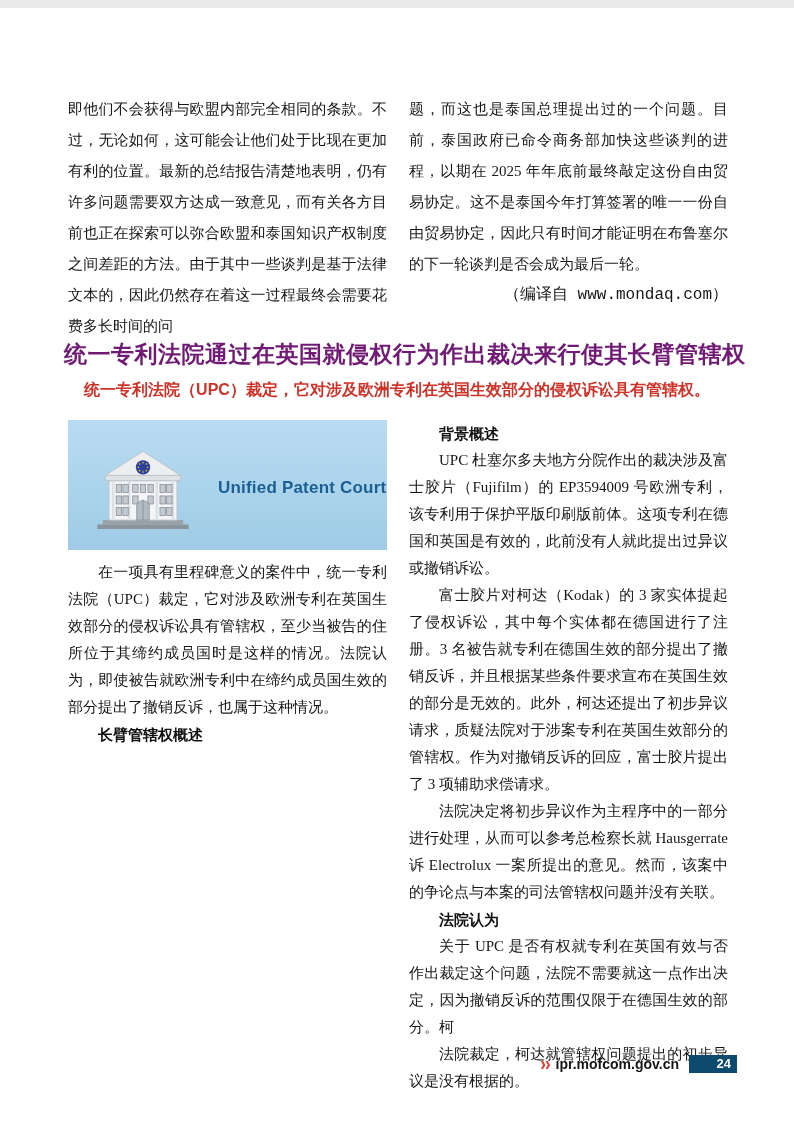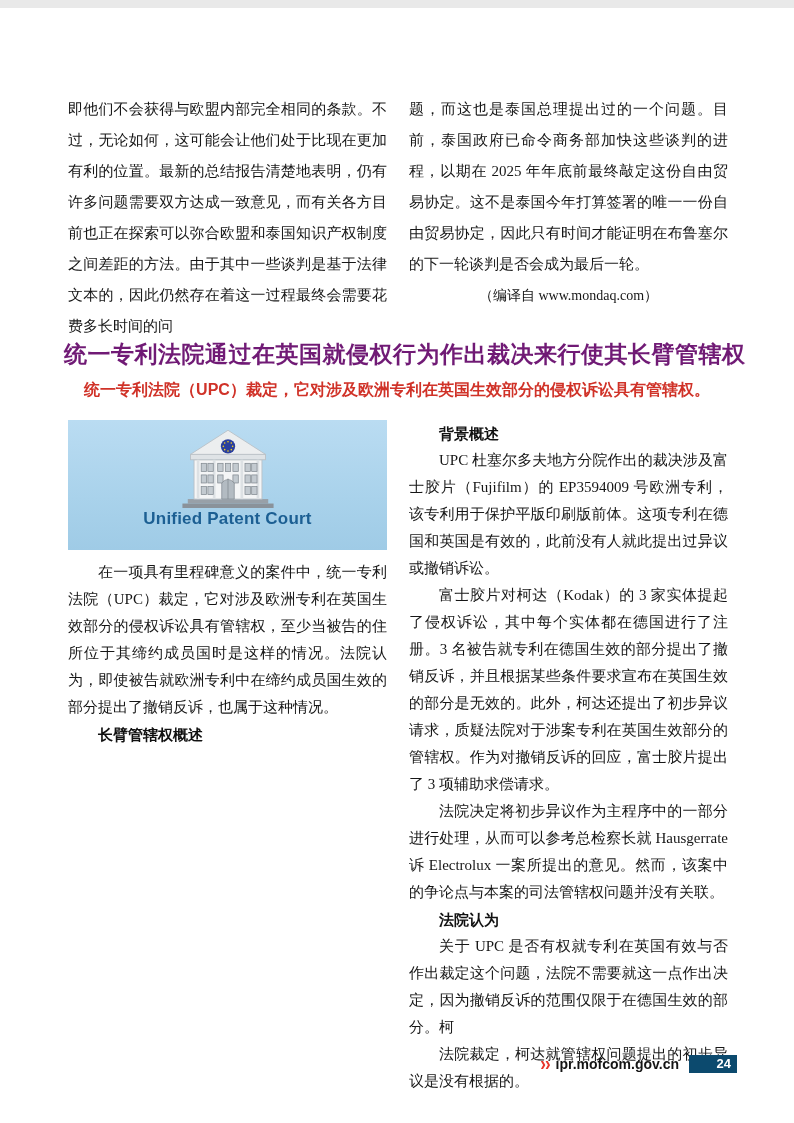--- a/index.html
+++ b/index.html
@@ -27,24 +27,25 @@
   .prev-section .body-text { line-height: 31px; }
   .body-text {
     font-size: 15px;
     line-height: 27px;
     text-align: justify;
     text-justify: inter-ideograph;
     color: #161616;
   }
   .indent { text-indent: 2em; }
   .attribution {
-    font-size: 14px;
+    font-size: 16px;
     line-height: 31px;
-    text-align: center;
+    text-align: right;
     color: #161616;
+    font-family: Liberation Mono, monospace;
   }
   .title-block {
     position: absolute;
     top: 331px;
     left: 64px;
     width: 666px;
     text-align: center;
     font-family: "Liberation Sans", "DejaVu Sans", sans-serif;
   }
   .title-block h1 {
@@ -62,21 +63,21 @@
     font-weight: 600;
     color: #d03228;
     white-space: nowrap;
   }
   .main-section { top: 412px; }
   .upc-figure {
     width: 319px;
     height: 130px;
     background: linear-gradient(180deg, #badcf2 0%, #a9d2eb 60%, #9fcbe6 100%);
     display: flex;
-    flex-direction: column;
+    flex-direction: row;
     align-items: center;
     justify-content: flex-start;
     padding-top: 4px;
     margin-bottom: 9px;
   }
   .upc-figure figcaption {
     font-family: "Liberation Sans", "DejaVu Sans", sans-serif;
     font-weight: 700;
     font-size: 17px;
     color: #1c5f93;

